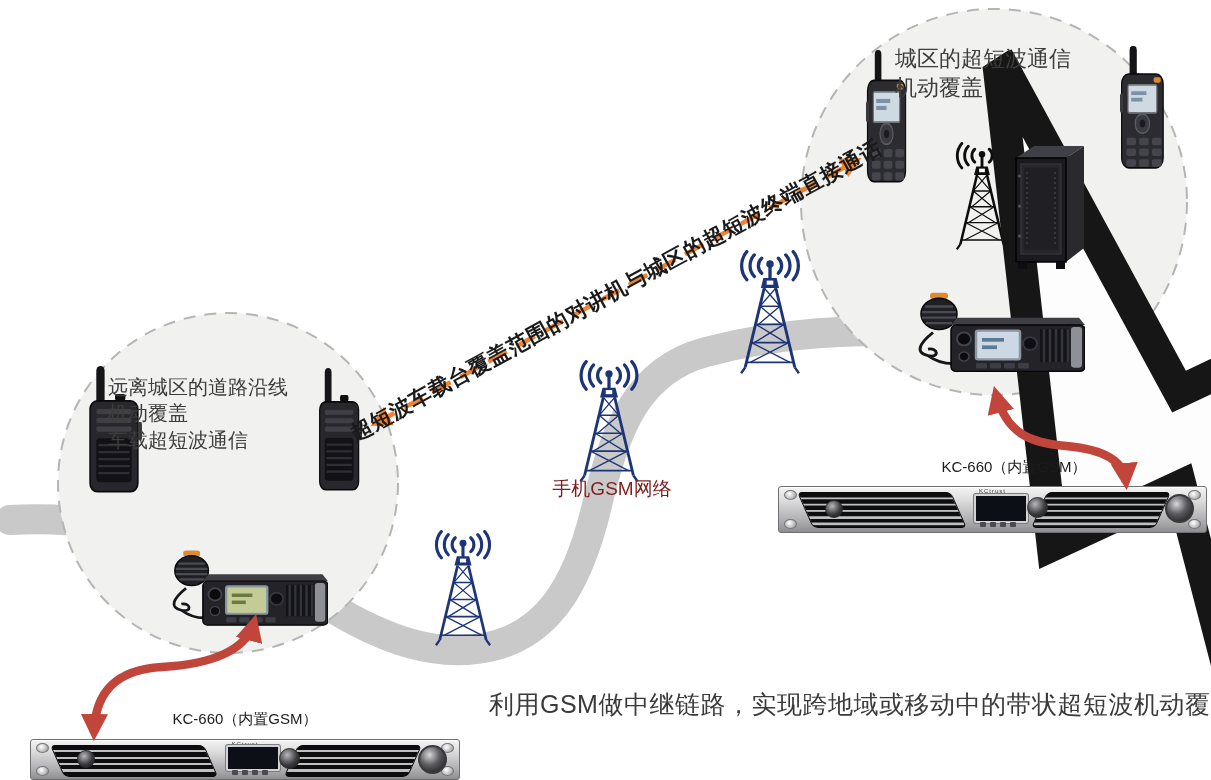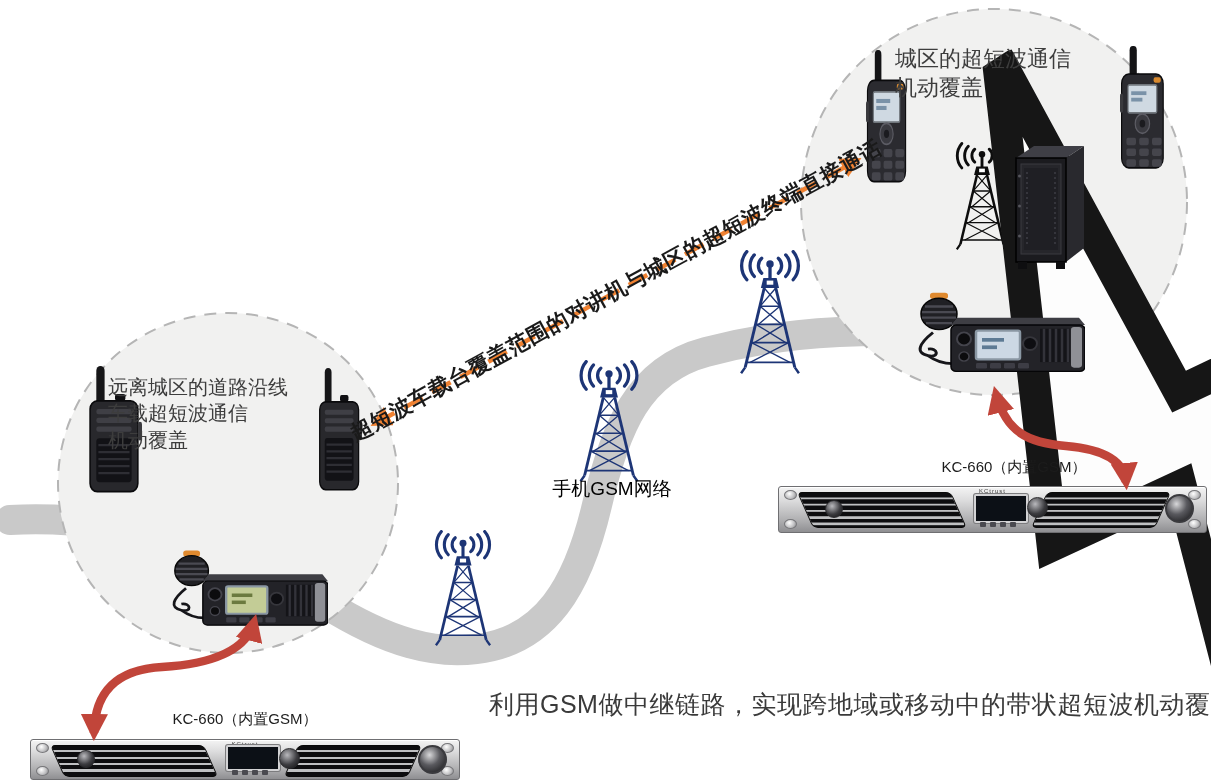--- a/index.html
+++ b/index.html
@@ -4,21 +4,21 @@
 <style>
   html,body{margin:0;padding:0;background:#fff}
   #stage{position:relative;width:1211px;height:780px;background:#ffffff;overflow:hidden;
          font-family:"Liberation Sans",sans-serif}
   #stage svg.layer{position:absolute;left:0;top:0}
   .dev{position:absolute}
   .t{position:absolute;color:#3d3d3d}
   .title{text-align:left;font-weight:500;line-height:1.32}
   .urban-title{left:895px;top:44px;width:250px;font-size:22px}
   .remote-title{left:108px;top:374px;width:250px;font-size:20px}
-  .gsm-label{left:527px;top:476px;width:170px;text-align:center;font-size:19px;color:#000000}
+  .gsm-label{left:527px;top:476px;width:170px;text-align:center;font-size:19px;color:#7f1d1d}
   .kc-label{text-align:center;font-size:15px;color:#1c1c1c;white-space:nowrap}
   .kc-label-r{left:858px;top:458px;width:312px}
   .kc-label-l{left:93px;top:710px;width:304px}
   .caption{left:489px;top:688px;font-size:25px;color:#3a3a3a;white-space:nowrap;letter-spacing:.5px}
   .link-label{position:absolute;left:616px;top:290px;transform:translate(-50%,-50%) rotate(-28.7deg);
               font-size:21.5px;font-weight:600;color:#1a1a1a;white-space:nowrap;letter-spacing:.8px;z-index:45}
   
   .bolt-y{fill:#f6ef3e;stroke:#8a8a50;stroke-width:.9}
   .bolt-k{fill:#fdfdfd;stroke:#161616;stroke-width:1.6}
   .tower-blue{color:#1d3576}
@@ -265,22 +265,22 @@
     <path d="M 254 622 C 246 652 210 664 162 667 C 127 669 95 683 94 733" fill="none" stroke="#c1453a" stroke-width="8.5" marker-start="url(#m-red)" marker-end="url(#m-red)"></path>
   </svg>
 
   <div class="t title urban-title" style="z-index:42">
     <div>城区的超短波通信</div>
     <div>机动覆盖</div>
   </div>
 
   <div class="t title remote-title" style="z-index:42">
     <div>远离城区的道路沿线</div>
+    <div>机动覆盖</div>
     <div>车载超短波通信</div>
-    <div>机动覆盖</div>
   </div>
 
   <div class="link-label">超短波车载台覆盖范围的对讲机与城区的超短波终端直接通话</div>
 
   <div class="t gsm-label" style="z-index:42">手机GSM网络</div>
 
   <div class="t kc-label kc-label-r" style="z-index:42">KC-660（内置GSM）</div>
   <div class="t kc-label kc-label-l" style="z-index:42">KC-660（内置GSM）</div>
 
   <div class="t caption" style="z-index:42">利用GSM做中继链路，实现跨地域或移动中的带状超短波机动覆盖</div>

